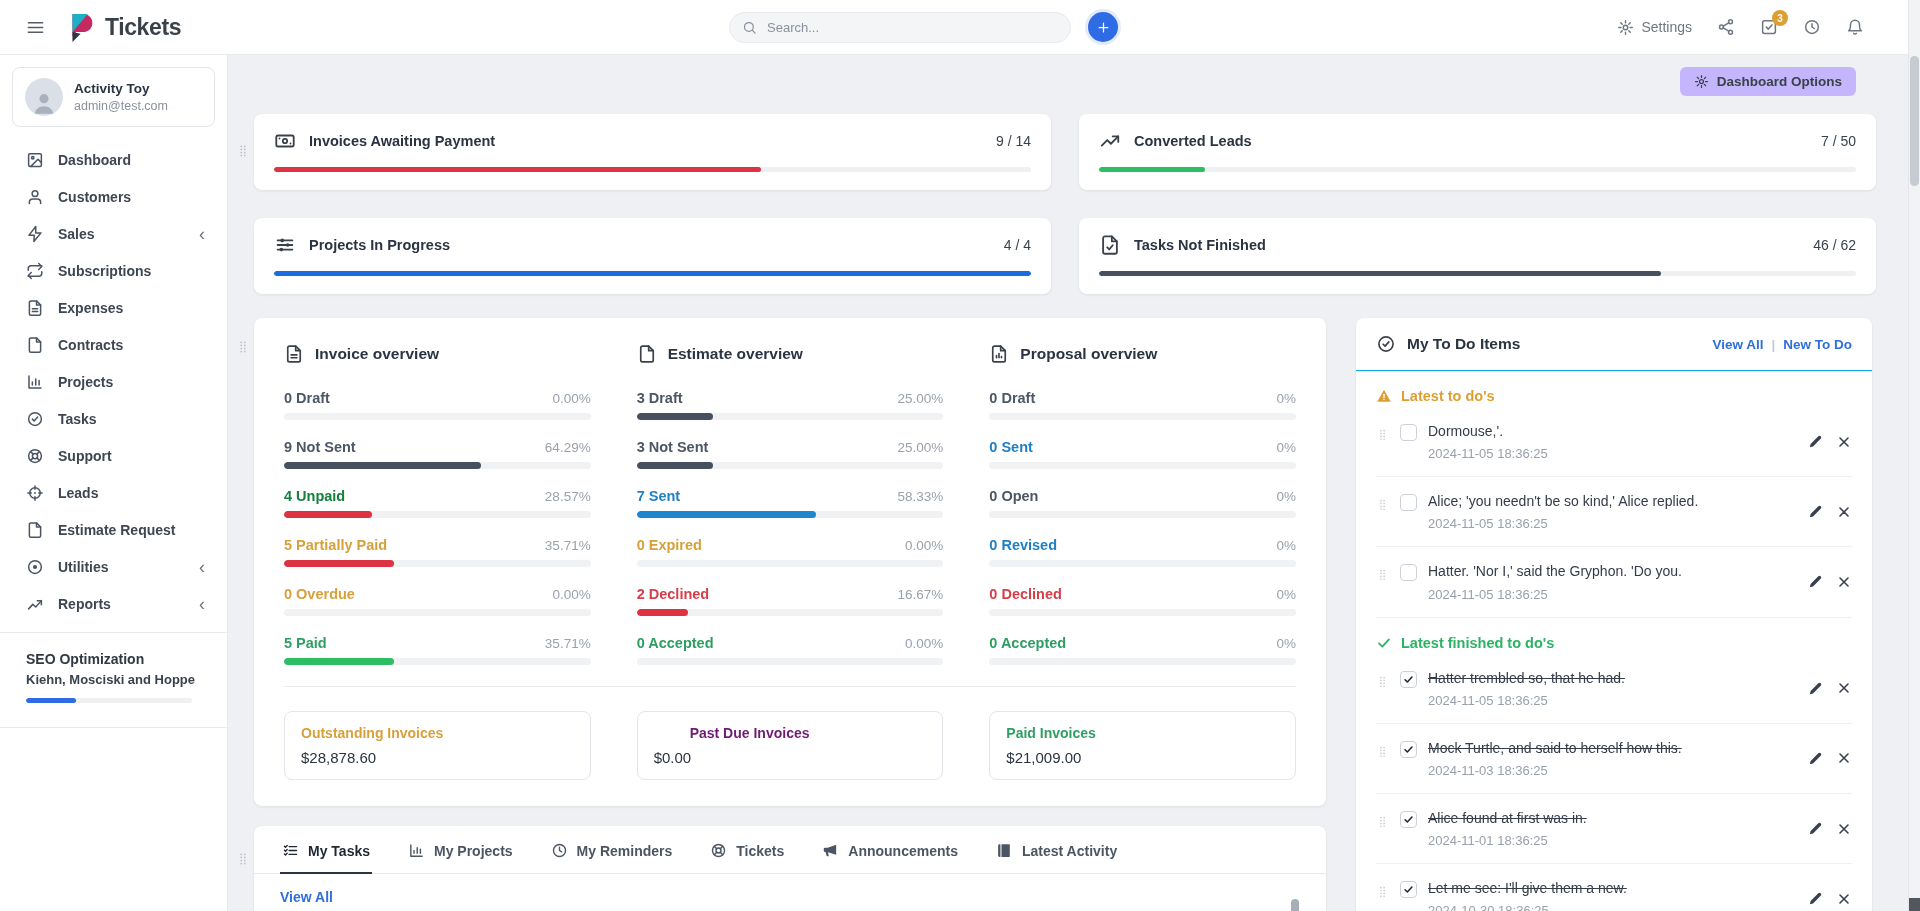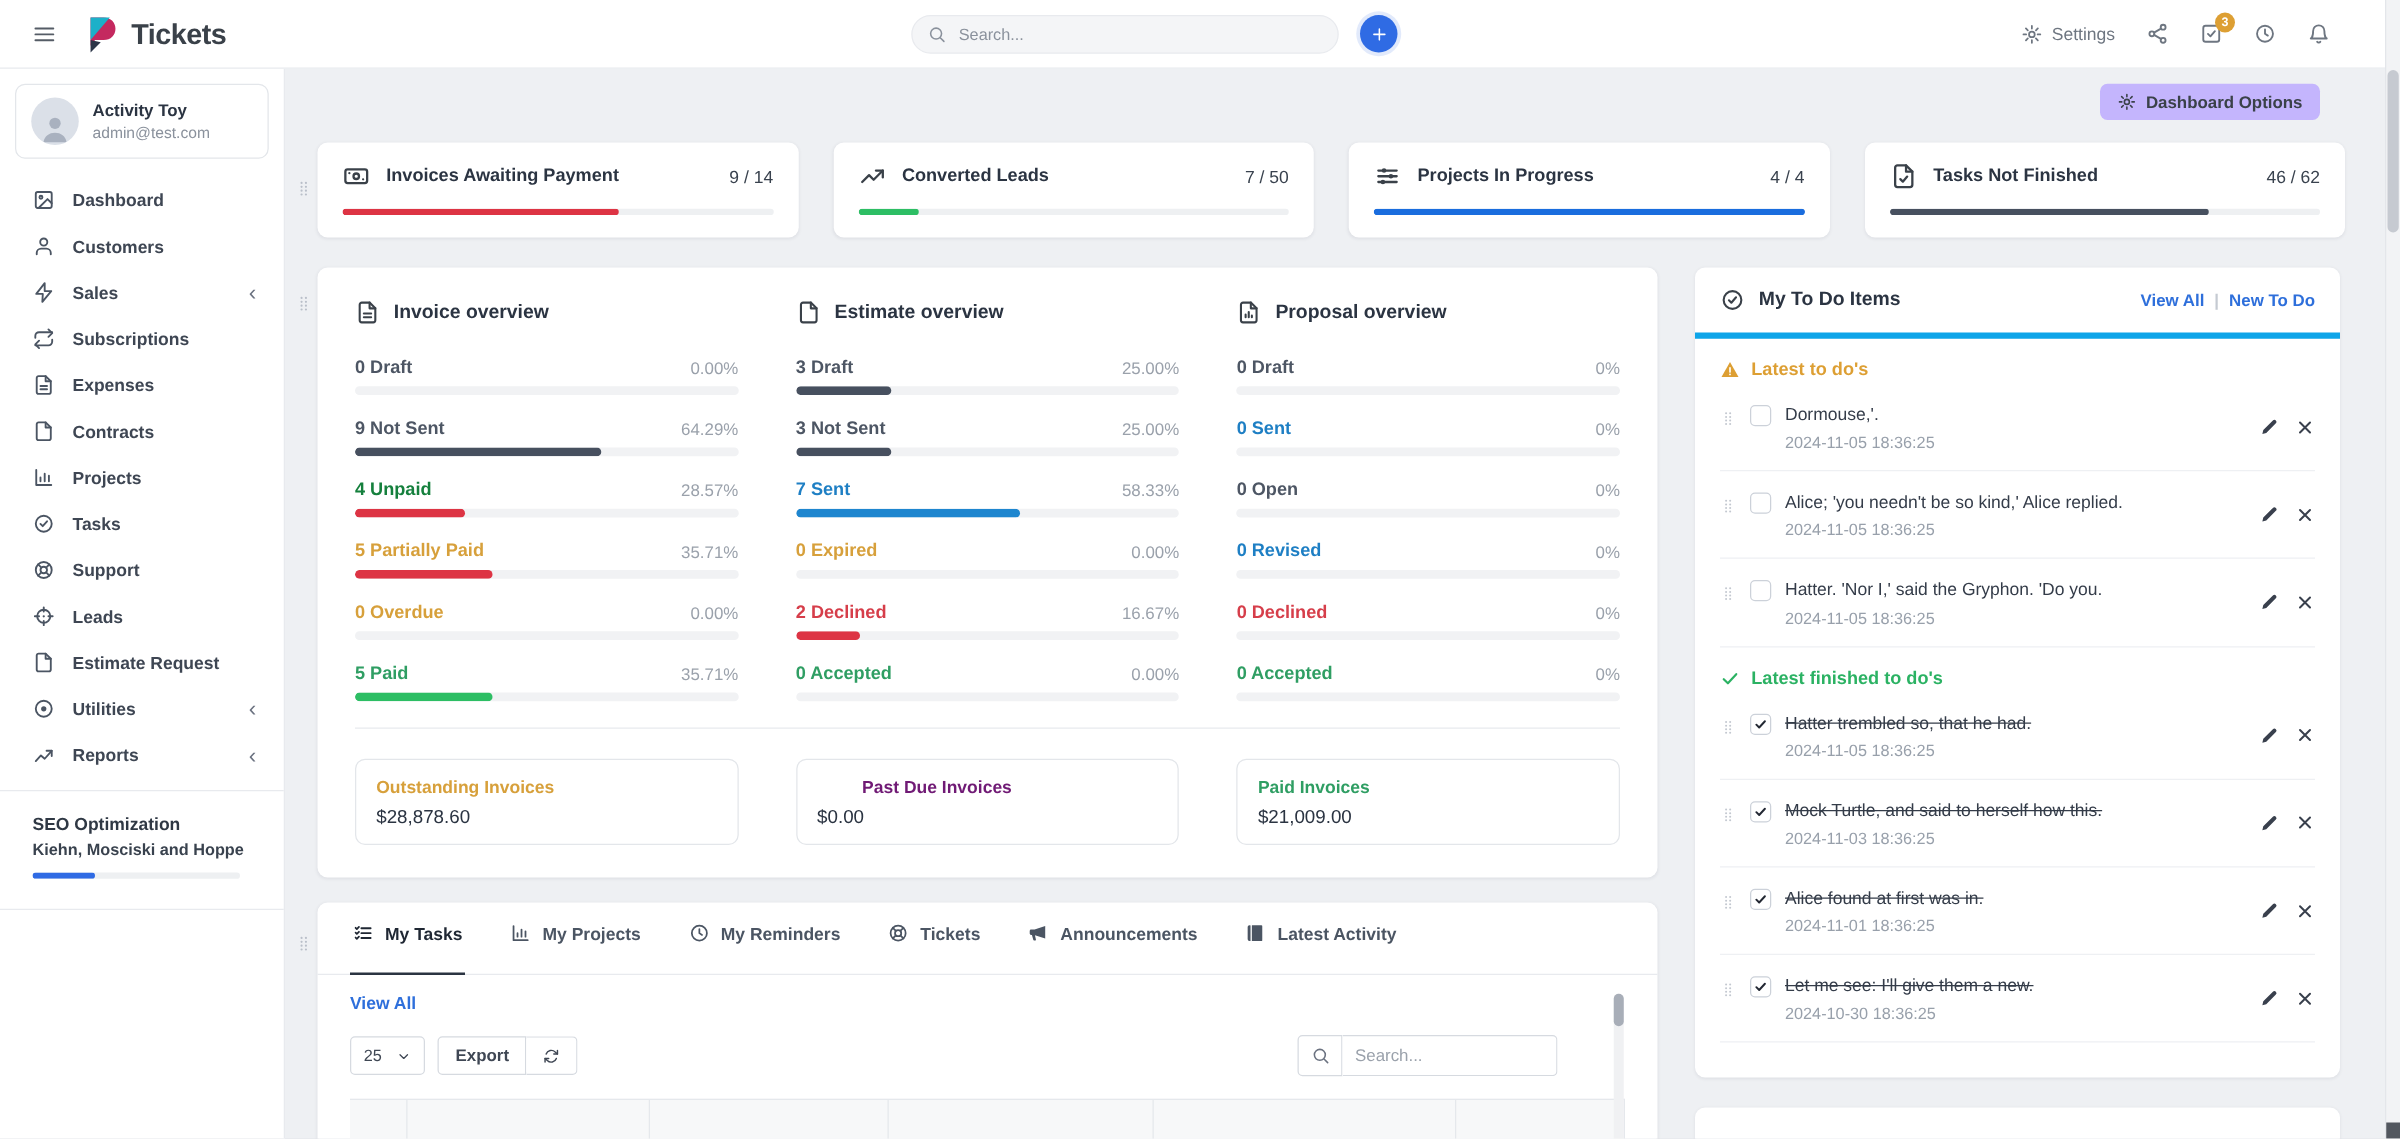--- a/index.html
+++ b/index.html
@@ -52,21 +52,21 @@
   .content{width:1622px;}
   .options-row{display:flex;justify-content:flex-end;margin-bottom:18px;padding-right:20px;}
   .dash-options{display:flex;align-items:center;gap:8px;background:#c4b5fd;border-radius:6px;padding:7px 14px;
                 font-size:13.5px;font-weight:600;color:#3a4149;}
 
   .card{background:#fff;border-radius:8px;box-shadow:0 1px 3px rgba(20,30,50,.08);}
   .widget-grip{position:absolute;left:-18px;color:#b9bfc9;}
 
   
   .kpi-wrap{position:relative;}
-  .kpi-row{display:grid;grid-template-columns:repeat(4,1fr);gap:28px;}
+  .kpi-row{display:grid;grid-template-columns:repeat(2,1fr);gap:28px;}
   .kpi-card{padding:16px 20px 18px;}
   .kpi-top{display:flex;align-items:center;gap:13px;color:#3a4149;}
   .kpi-label{font-size:14.5px;font-weight:700;color:#2b3442;}
   .kpi-value{margin-left:auto;font-size:14px;color:#39424e;}
   .kpi-bar{height:5px;border-radius:3px;background:#eef0f2;margin-top:15px;overflow:hidden;}
   .kpi-bar i{display:block;height:100%;border-radius:3px;}
 
   .content-cols{display:grid;grid-template-columns:1072px 516px;gap:30px;margin-top:24px;align-items:start;}
 
   
@@ -81,21 +81,21 @@
   .bar{height:7px;border-radius:4px;background:#f1f2f4;margin-top:7px;overflow:hidden;}
   .bar i{display:block;height:100%;border-radius:4px;}
   .totals{display:grid;grid-template-columns:repeat(3,1fr);gap:46px;border-top:1px solid #e8eaee;margin-top:2px;padding-top:24px;}
   .total-box{border:1px solid #e3e6ea;border-radius:8px;padding:13px 16px;}
   .total-label{font-size:14px;font-weight:600;}
   .total-amount{font-size:15px;color:#2b3442;margin-top:8px;}
 
   
   .tabs-card{margin-top:20px;height:260px;position:relative;}
   .tabbar{display:flex;gap:34px;padding:0 26px;border-bottom:1px solid #e8eaee;}
-  .tab{display:flex;align-items:center;gap:9px;padding:16px 2px 23px;font-size:14px;font-weight:600;color:#4b5563;
+  .tab{display:flex;align-items:center;gap:9px;padding:16px 2px 13px;font-size:14px;font-weight:600;color:#4b5563;
        border-bottom:2px solid transparent;margin-bottom:-1px;text-align:center;}
   .tab.active{color:#1f2733;border-bottom-color:#2b3442;}
   .tabs-body{padding:14px 26px 0;}
   .view-all{font-size:14px;color:#2e6fdb;font-weight:600;display:inline-block;}
   .controls{display:flex;align-items:center;margin-top:16px;}
   .select{display:flex;align-items:center;gap:12px;border:1px solid #d6dae0;border-radius:4px;padding:7px 10px;
           font-size:13px;color:#3f4754;background:#fff;}
   .btn-group{display:flex;margin-left:10px;}
   .btn{border:1px solid #d6dae0;background:#fff;padding:7px 13px;font-size:13.5px;color:#3f4754;font-weight:600;
        display:flex;align-items:center;}
@@ -107,21 +107,21 @@
   .sg-input{width:172px;height:33px;border:1px solid #d6dae0;border-left:0;border-radius:0 4px 4px 0;padding:0 10px;
             font-family:"Liberation Sans",sans-serif;font-size:13.5px;color:#3f4754;outline:0;}
   .sg-input::placeholder{color:#9aa1ab;}
   .table-head{display:flex;margin-top:18px;background:#f7f8f9;border-top:1px solid #e5e8ec;border-bottom:1px solid #e5e8ec;height:40px;}
   .th-cell{border-right:1px solid #e5e8ec;height:100%;}
   .inner-scroll{position:absolute;right:27px;top:73px;bottom:4px;width:8px;background:#f0f1f3;border-radius:4px;}
   .inner-scroll i{position:absolute;top:0;left:0;right:0;height:26px;background:#a8aeb8;border-radius:4px;display:block;}
 
   
   .todo-card{height:648px;position:relative;overflow:hidden;}
-  .todo-head{display:flex;align-items:center;padding:16px 20px;border-bottom:5px solid #0ea5e9;color:#3a4149;}
+  .todo-head{display:flex;align-items:center;padding:16px 20px;border-bottom:1px solid #0ea5e9;color:#3a4149;}
   .todo-title{font-size:15.5px;font-weight:700;color:#2b3442;margin-left:11px;}
   .todo-links{margin-left:auto;display:flex;align-items:center;gap:8px;font-size:13.5px;font-weight:600;}
   .todo-link{color:#2e6fdb;}
   .link-sep{color:#c5cad2;}
   .todo-body{padding:0 20px;}
   .sec-head{display:flex;align-items:center;gap:9px;font-size:14.5px;font-weight:700;margin:17px 0 3px;}
   .sec-head.orange{color:#dd9f33;}
   .sec-head.green{color:#2bb263;}
   .todo-item{display:flex;align-items:flex-start;gap:11px;padding:15px 0;border-bottom:1px solid #eef0f3;}
   .todo-grip{color:#c3c8d0;margin-top:3px;}

